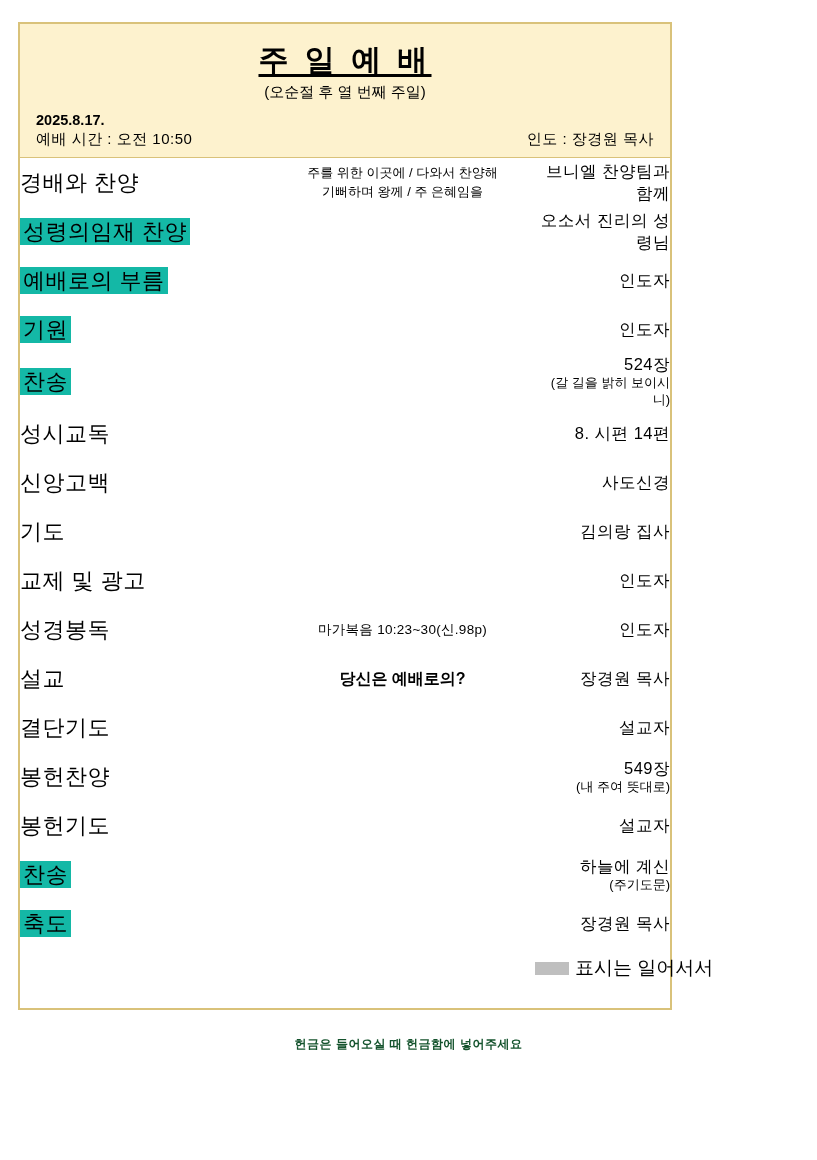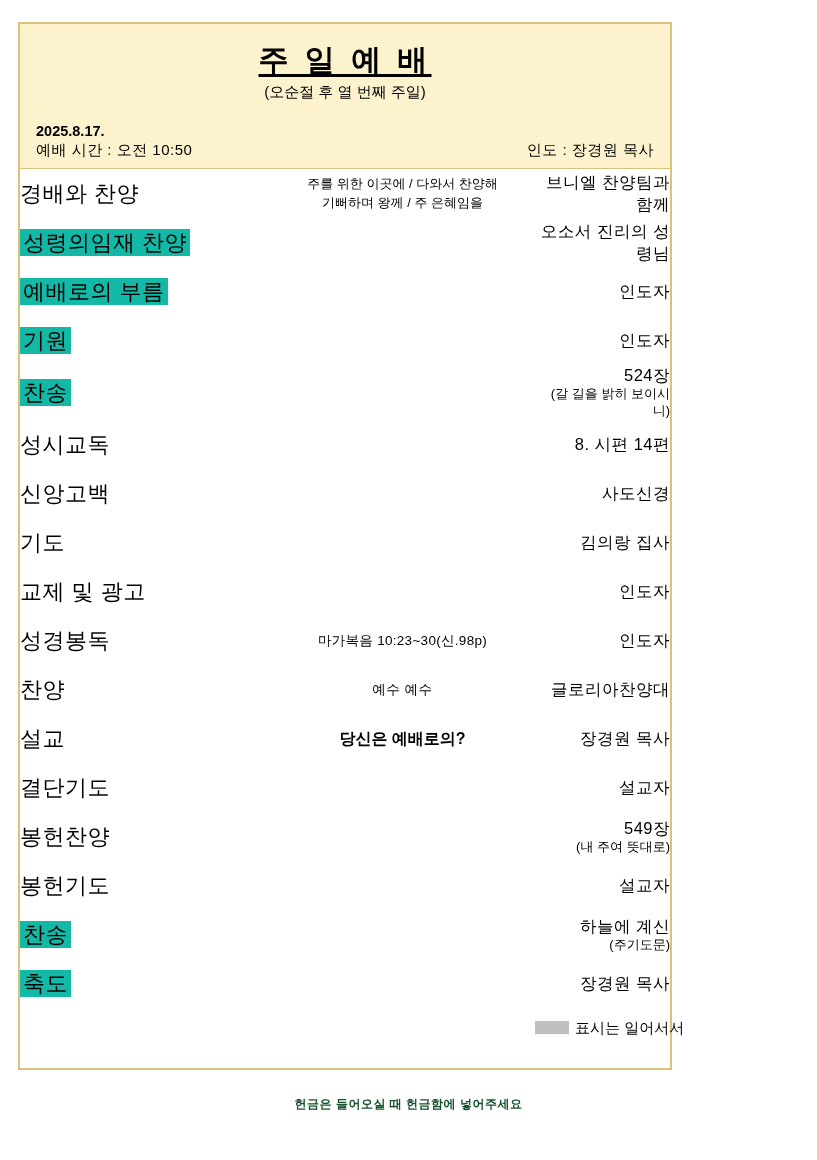--- a/index.html
+++ b/index.html
@@ -40,21 +40,21 @@
     font-size: 30px;
     font-weight: bold;
     letter-spacing: 4px;
     text-decoration: underline;
     text-underline-offset: 4px;
     margin: 4px 0 2px 0;
   }
   .subtitle {
     text-align: center;
     font-size: 15px;
-    margin: 0 0 21px 0;
+    margin: 0 0 10px 0;
   }
   .datebar {
     font-size: 14.5px;
     font-weight: bold;
     margin: 0 0 2px 2px;
   }
   .timerow {
     display: flex;
     justify-content: space-between;
     align-items: flex-end;
@@ -107,21 +107,21 @@
   .who-main { display: block; }
   .bold { font-weight: bold; font-size: 16px; }
   .mid-praise { font-size: 16px; letter-spacing: 0.5px; }
   .scripture { font-size: 16px; letter-spacing: 0.3px; }
 
   
   tr.note-row { height: 40px; }
   td.note-cell {
     text-align: right;
     padding-right: 14px;
-    font-size: 15px;
+    font-size: 19px;
     white-space: nowrap;
   }
   .swatch {
     display: inline-block;
     width: 34px;
     height: 13px;
     background: #bfbfbf;
     vertical-align: -1px;
     margin-right: 6px;
   }
@@ -271,31 +271,20 @@
             <span>성경봉독</span>
           </td>
           <td class="c-mid scripture">
             <span>마가복음  10:23~30(신.98p)</span>
           </td>
           <td class="c-who">
             <span class="who-main">인도자</span>
           </td>
         </tr>
 
-        <tr class="row">
-          <td class="c-item">
-            <span>찬양</span>
-          </td>
-          <td class="c-mid mid-praise">
-            <span>예수  예수</span>
-          </td>
-          <td class="c-who">
-            <span class="who-main">글로리아찬양대</span>
-          </td>
-        </tr>
 
         <tr class="row">
           <td class="c-item">
             <span>설교</span>
           </td>
           <td class="c-mid">
             <span class="bold">당신은  예배로의?</span>
           </td>
           <td class="c-who">
             <span class="who-main">장경원  목사</span>

